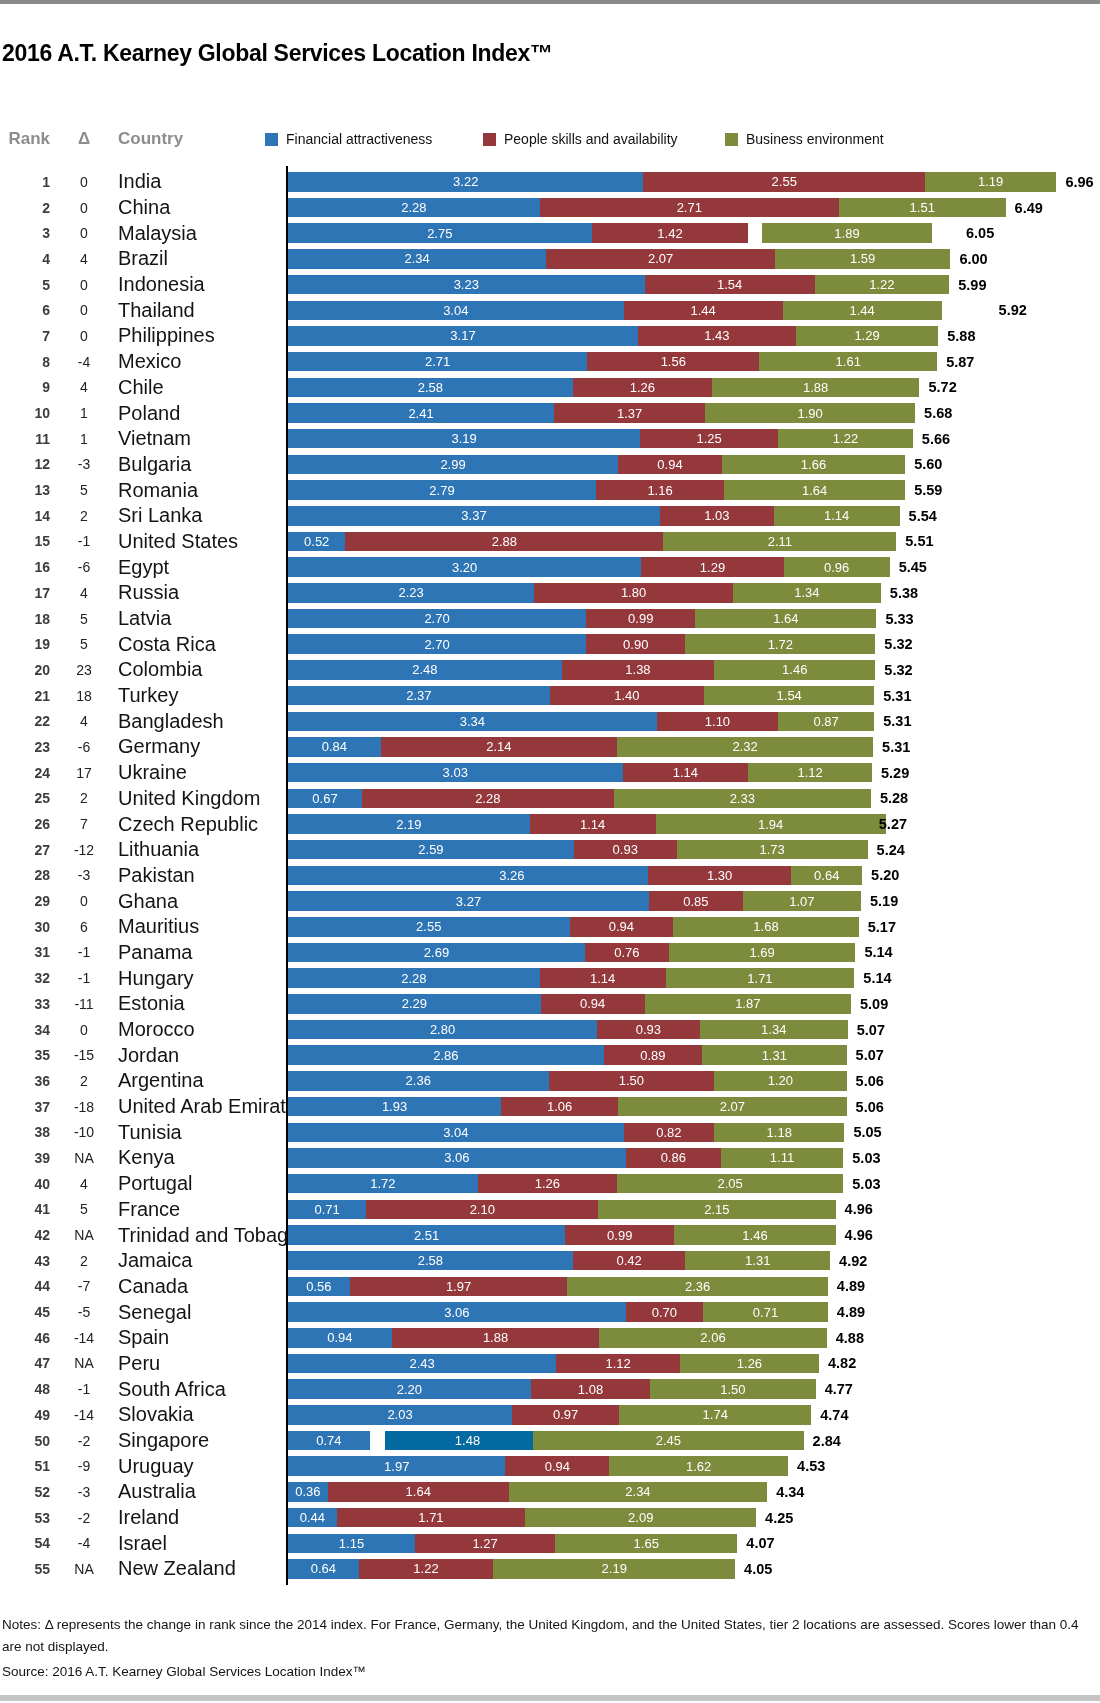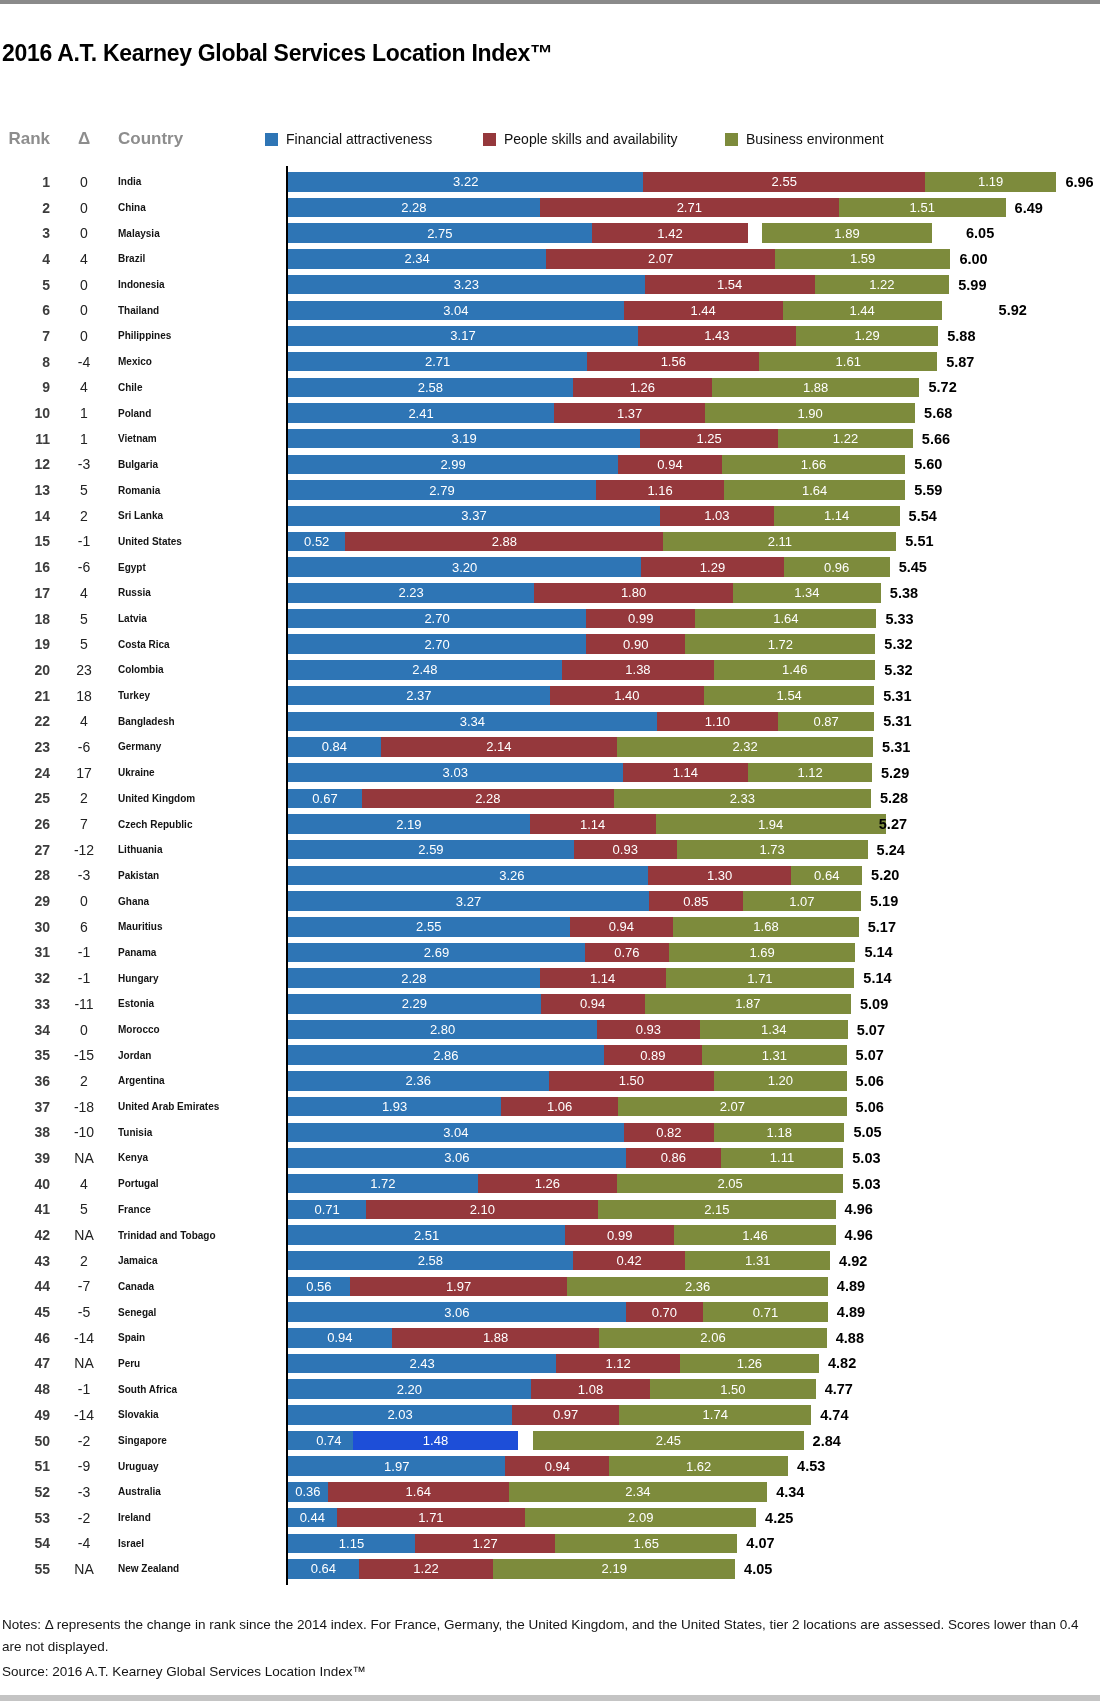--- a/index.html
+++ b/index.html
@@ -12,21 +12,21 @@
   .h-rank{width:50px;text-align:right;font-size:17px;font-weight:bold;color:#8d8d8d;}
   .h-delta{width:68px;text-align:center;font-size:17px;font-weight:bold;color:#8d8d8d;}
   .h-country{width:170px;font-size:17px;font-weight:bold;color:#8d8d8d;}
   .legend-item{position:absolute;top:131px;display:flex;align-items:center;font-size:14px;color:#111;}
   .swatch{width:13px;height:13px;margin-right:8px;flex:0 0 13px;}
   .axis{position:absolute;left:286px;top:166px;width:2px;height:1419px;background:#000;}
   .rows{position:absolute;top:169px;left:0;width:1100px;}
   .row{display:flex;align-items:center;height:25.7px;}
   .c-rank{width:50px;text-align:right;font-size:14px;font-weight:bold;color:#3c3c3c;}
   .c-delta{width:68px;text-align:center;font-size:14px;color:#222;}
-  .c-country{width:170px;font-size:10px;color:#141414;white-space:nowrap;font-weight:bold;}
+  .c-country{width:170px;font-size:20px;color:#141414;white-space:nowrap;}
   .c-bar{position:relative;flex:1;height:19.5px;}
   .seg{position:absolute;top:0;height:100%;display:flex;align-items:center;justify-content:center;
        color:#fff;font-size:13px;overflow:hidden;}
   .total{position:absolute;top:0;height:100%;display:flex;align-items:center;
          font-size:14.5px;font-weight:bold;color:#000;white-space:nowrap;}
   .notes{position:absolute;left:2px;top:1614px;width:1096px;font-size:13.5px;color:#141414;
          line-height:22px;}
   .source{position:absolute;left:2px;top:1664px;font-size:13.5px;color:#141414;}
   .bottombar{position:absolute;left:0;top:1695px;width:1100px;height:6px;background:#c4c4c4;}
 </style>
@@ -598,21 +598,21 @@
           <div class="seg" style="left: 331.2px; width: 192.096px; background: rgb(125, 139, 60);">1.74</div>
           <div class="total" style="left: 532.296px;">4.74</div>
         </div>
       </div>
       <div class="row">
         <div class="c-rank">50</div>
         <div class="c-delta">-2</div>
         <div class="c-country">Singapore</div>
         <div class="c-bar">
           <div class="seg" style="left: 0px; width: 81.696px; background: rgb(46, 117, 181);">0.74</div>
-          <div class="seg" style="left: 65px; width: 165px; background: #1d4ed8;">1.48</div>
+          <div class="seg" style="left: 97px; width: 165px; background: #0369a1;">1.48</div>
           <div class="seg" style="left: 245.088px; width: 270.48px; background: rgb(125, 139, 60);">2.45</div>
           <div class="total" style="left: 524.568px;">2.84</div>
         </div>
       </div>
       <div class="row">
         <div class="c-rank">51</div>
         <div class="c-delta">-9</div>
         <div class="c-country">Uruguay</div>
         <div class="c-bar">
           <div class="seg" style="left: 0px; width: 217.488px; background: rgb(46, 117, 181);">1.97</div>

